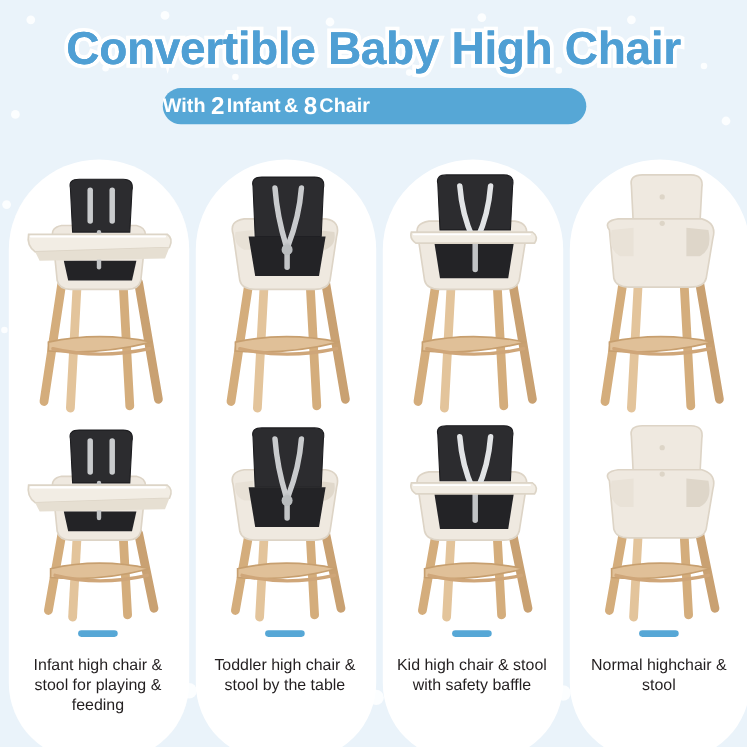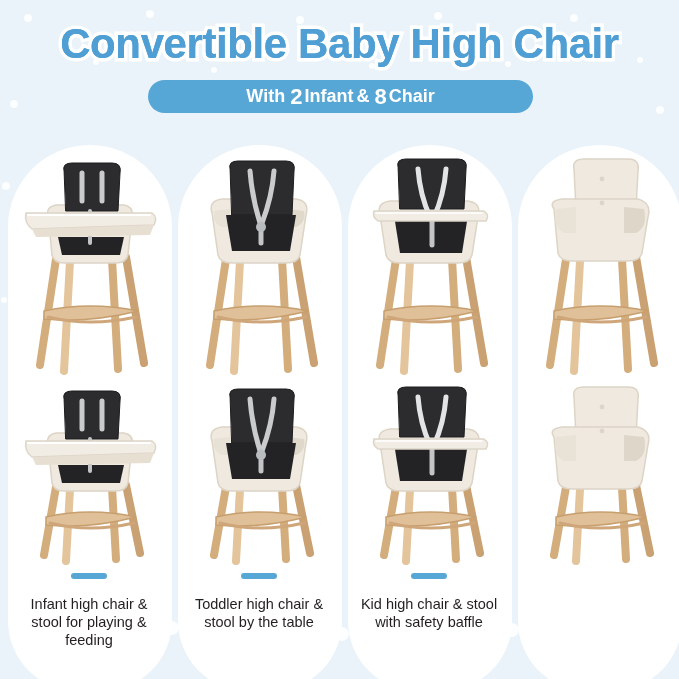--- a/index.html
+++ b/index.html
@@ -25,21 +25,21 @@
     white-space:nowrap;
   }
   .title-fill{
     position:absolute;left:0;top:20px;width:679px;text-align:center;
     font-size:42px;font-weight:bold;letter-spacing:-.4px;
     color:#4f9fd4;white-space:nowrap;
   }
   .badge{
     position:absolute;left:148px;top:80px;width:385px;height:33px;
     background:#56a7d6;border-radius:17px;
-    display:flex;align-items:center;justify-content:center;
+    display:flex;align-items:center;
     color:#ffffff;font-size:18px;font-weight:bold;
   }
   .badge .num{font-size:22px;font-weight:bold;padding:0 2px;}
   .badge .w{padding-right:3px;}
 
   
   .cards{position:absolute;left:0;top:133px;width:679px;height:546px;}
   .card{
     position:absolute;top:12px;width:164px;height:546px;
     background:#ffffff;
@@ -303,16 +303,20 @@
             <path d="M42 140 Q82 150 126 140" stroke="#cfa679" stroke-width="3" fill="none"></path>
             <path d="M56 14 Q54 4 66 4 L110 4 Q122 4 120 16 L118 54 L58 54 Z" fill="#efe9e0" stroke="#ddd4c6" stroke-width="1.5"></path>
             <path d="M36 54 Q30 46 44 44 L120 44 Q134 48 130 62 L124 98 Q122 106 110 106 L54 106 Q42 106 40 98 Z" fill="#efe9e0" stroke="#ddd4c6" stroke-width="1.5"></path>
             <path d="M38 54 Q34 72 46 78 L58 78 L58 52 Z" fill="#e9e2d7"></path>
             <path d="M126 54 Q130 72 118 78 L106 78 L106 52 Z" fill="#ded6c9"></path>
             <circle cx="84" cy="24" r="2.4" fill="#ddd5c7"></circle>
             <circle cx="84" cy="48" r="2.4" fill="#ddd5c7"></circle>
           </g>
         </svg>
       </div>
+      <div class="caption-wrap">
+        <div class="divider"></div>
+        <div class="caption">Normal highchair &amp; stool</div>
+      </div>
     </div>
 
   </div>
 </div>
 
 </body></html>

